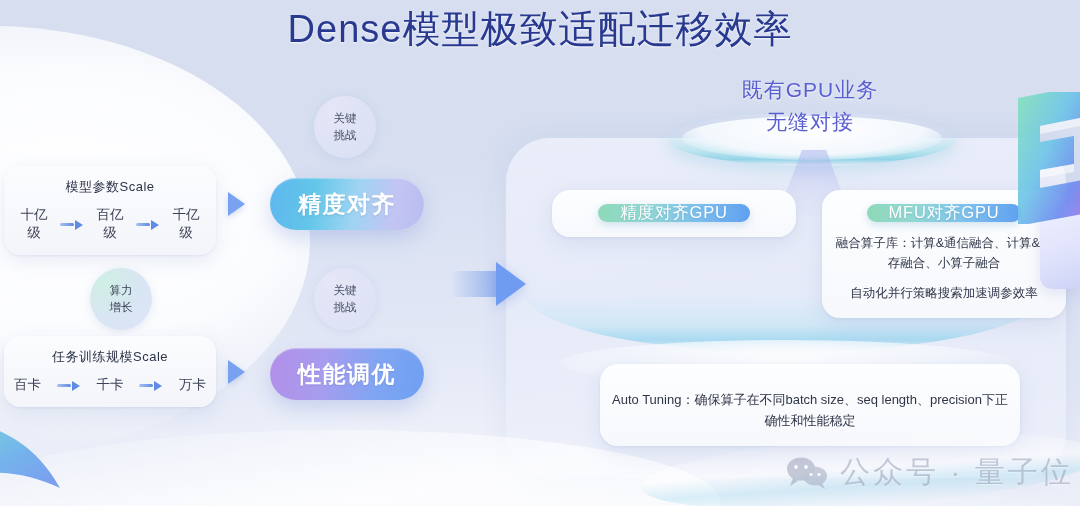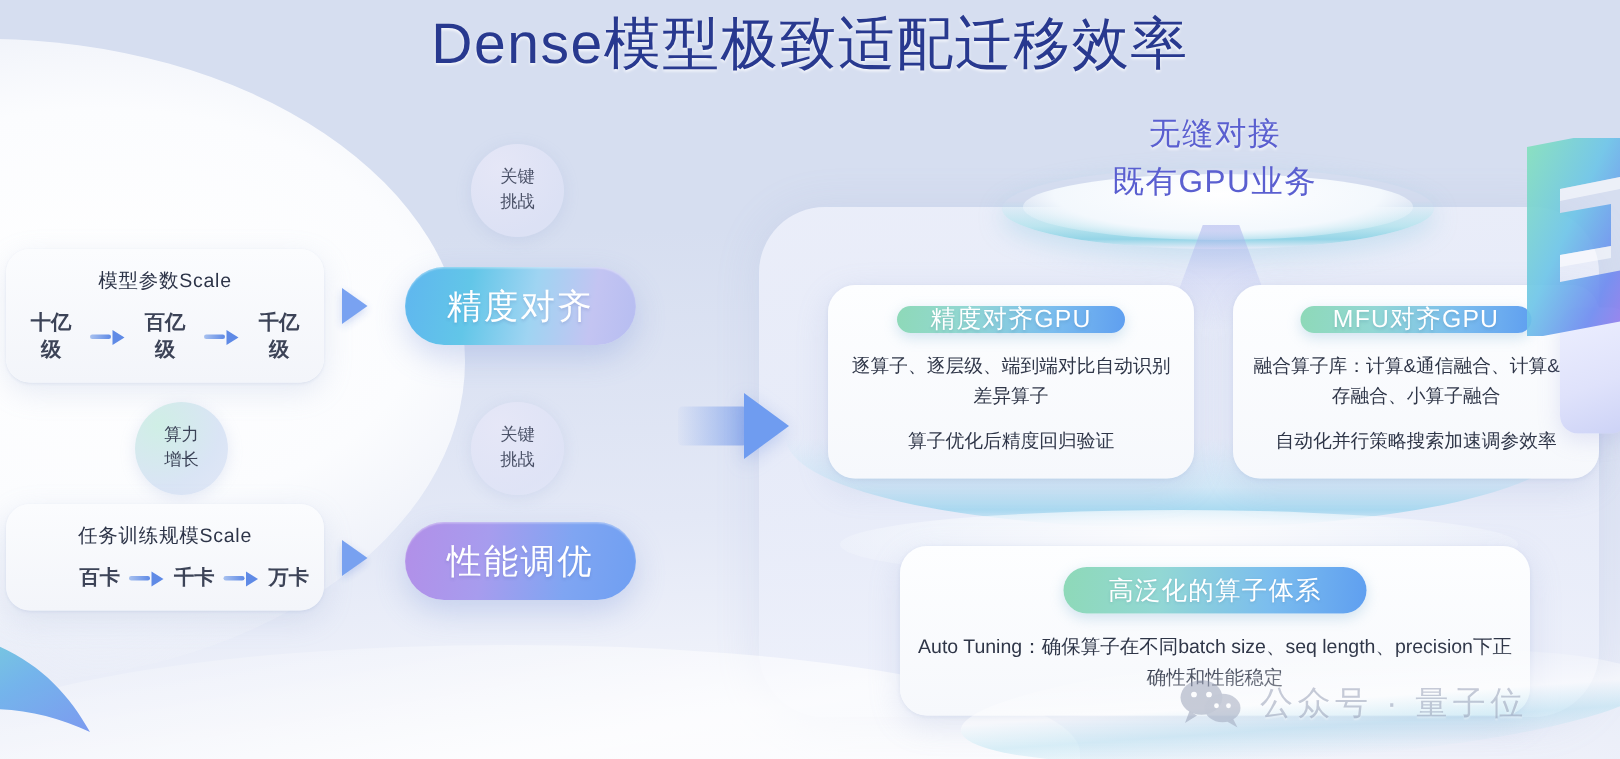--- a/index.html
+++ b/index.html
@@ -56,21 +56,21 @@
   }
 
   .scale-card{
     position:absolute; width:212px; border-radius:16px;
     background:linear-gradient(180deg,#fbfcfe 0%, #f3f5fa 100%);
     box-shadow:0 6px 20px rgba(140,158,205,.20), 0 1px 2px rgba(150,165,205,.18);
     padding:12px 10px 13px;
     text-align:center;
   }
   .scale-card .sc-title{ font-size:13px; color:#2d3448; margin-bottom:10px; letter-spacing:.5px;}
-  .steps{ display:flex; align-items:center; justify-content:flex-end; gap:6px;font-weight:bold; }
+  .steps{ display:flex; align-items:center; justify-content:space-between; gap:6px; }
   .steps .st{ font-size:13.5px; color:#3c4357; }
   .arw{ width:24px; height:11px; position:relative; flex:0 0 auto; }
   .arw:before{
     content:""; position:absolute; left:0; top:4px; width:14px; height:3px;
     background:linear-gradient(90deg,#a8c1ef,#5f8ae6); border-radius:2px;
   }
   .arw:after{
     content:""; position:absolute; right:1px; top:1px;
     border-left:8px solid #5f8ae6; border-top:5px solid transparent; border-bottom:5px solid transparent;
   }
@@ -82,20 +82,21 @@
     opacity:.92;
   }
 
   
   .pill{
     position:absolute; width:154px; height:52px; border-radius:26px;
     display:flex; align-items:center; justify-content:center;
     color:#ffffff; font-size:23px; letter-spacing:1.5px;
     box-shadow:0 8px 20px rgba(120,145,215,.30), inset 0 1px 1px rgba(255,255,255,.35);
     text-shadow:0 1px 2px rgba(60,80,150,.18);
+    font-weight:bold;
   }
   .pill.p1{ background:linear-gradient(100deg,#5fb6ef 0%, #62c6e8 28%, #9fd4f2 55%, #c3c4f2 80%, #b6bdf1 100%); }
   .pill.p2{ background:linear-gradient(100deg,#b28fe8 0%, #a79cee 35%, #7fa5f2 70%, #6f9ff2 100%); }
 
   
   .big-arrow{ position:absolute; width:0;height:0;
     border-left:30px solid #6f9cf0; border-top:22px solid transparent; border-bottom:22px solid transparent;
     filter:drop-shadow(0 3px 6px rgba(105,140,220,.35));
   }
   .big-arrow-tail{
@@ -168,21 +169,21 @@
     border-radius:12px;
     background:linear-gradient(160deg,#eef0ff 0%, #dfe2fb 60%, #ccd2f6 100%);
     box-shadow:0 4px 14px rgba(150,160,220,.25);
   }
 
   
   .wm{
     position:absolute; left:786px; top:452px; display:flex; align-items:center; gap:10px;
     opacity:.55;
   }
-  .wm-text{ font-size:22px; color:#9aa2b8; letter-spacing:3px; text-shadow:0 1px 1px rgba(255,255,255,.6); }
+  .wm-text{ font-size:30px; color:#9aa2b8; letter-spacing:3px; text-shadow:0 1px 1px rgba(255,255,255,.6); }
   .wm-logo{ width:44px; height:34px; position:relative; }
   .wm-sheen{
     position:absolute; left:640px; top:436px; width:460px; height:70px;
     background:linear-gradient(180deg, rgba(255,255,255,0) 0%, rgba(255,255,255,.55) 45%, rgba(176,224,240,.45) 70%, rgba(255,255,255,0) 100%);
     transform:rotate(-4deg); border-radius:50%;
   }
   .bottom-sheen{
     position:absolute; left:-40px; top:430px; width:760px; height:120px;
     background:linear-gradient(170deg, rgba(255,255,255,0) 0%, rgba(255,255,255,.75) 55%, rgba(255,255,255,.35) 100%);
     border-radius:50% 50% 0 0/60% 60% 0 0;
@@ -251,42 +252,37 @@
     <span>性能调优</span>
   </div>
 
   <div class="big-arrow-tail" style="left:452px; top:271px;"></div>
   <div class="big-arrow" style="left:496px; top:262px;"></div>
 
   <div class="dish"></div>
   <div class="dish-inner"></div>
   <div class="up-beam"></div>
   <div class="gpu-header">
+    <div>既有GPU业务</div>
     <div>无缝对接</div>
-    <div>既有GPU业务</div>
   </div>
 
   <div class="rcard" style="left:552px; top:190px; width:244px;">
     <div class="badge">精度对齐GPU</div>
-    <div class="body">
-      <div>逐算子、逐层级、端到端对比自动识别差异算子</div>
-      <div class="para2">算子优化后精度回归验证</div>
-    </div>
   </div>
 
   <div class="rcard" style="left:822px; top:190px; width:244px;">
     <div class="badge">MFU对齐GPU</div>
     <div class="body">
       <div>融合算子库：计算&amp;通信融合、计算&amp;访存融合、小算子融合</div>
       <div class="para2">自动化并行策略搜索加速调参效率</div>
     </div>
   </div>
 
   <div class="rcard wide" style="left:600px; top:364px;">
-    <div class="badge">高泛化的算子体系</div>
     <div class="body">
       <div>Auto Tuning：确保算子在不同batch size、seq length、precision下正确性和性能稳定</div>
     </div>
   </div>
 
   <div class="deco-tr-card"></div>
 
   <svg class="deco-e" viewBox="0 0 96 132">
     <defs>
       <linearGradient id="gE" x1="0" y1="0" x2="1" y2="1">

